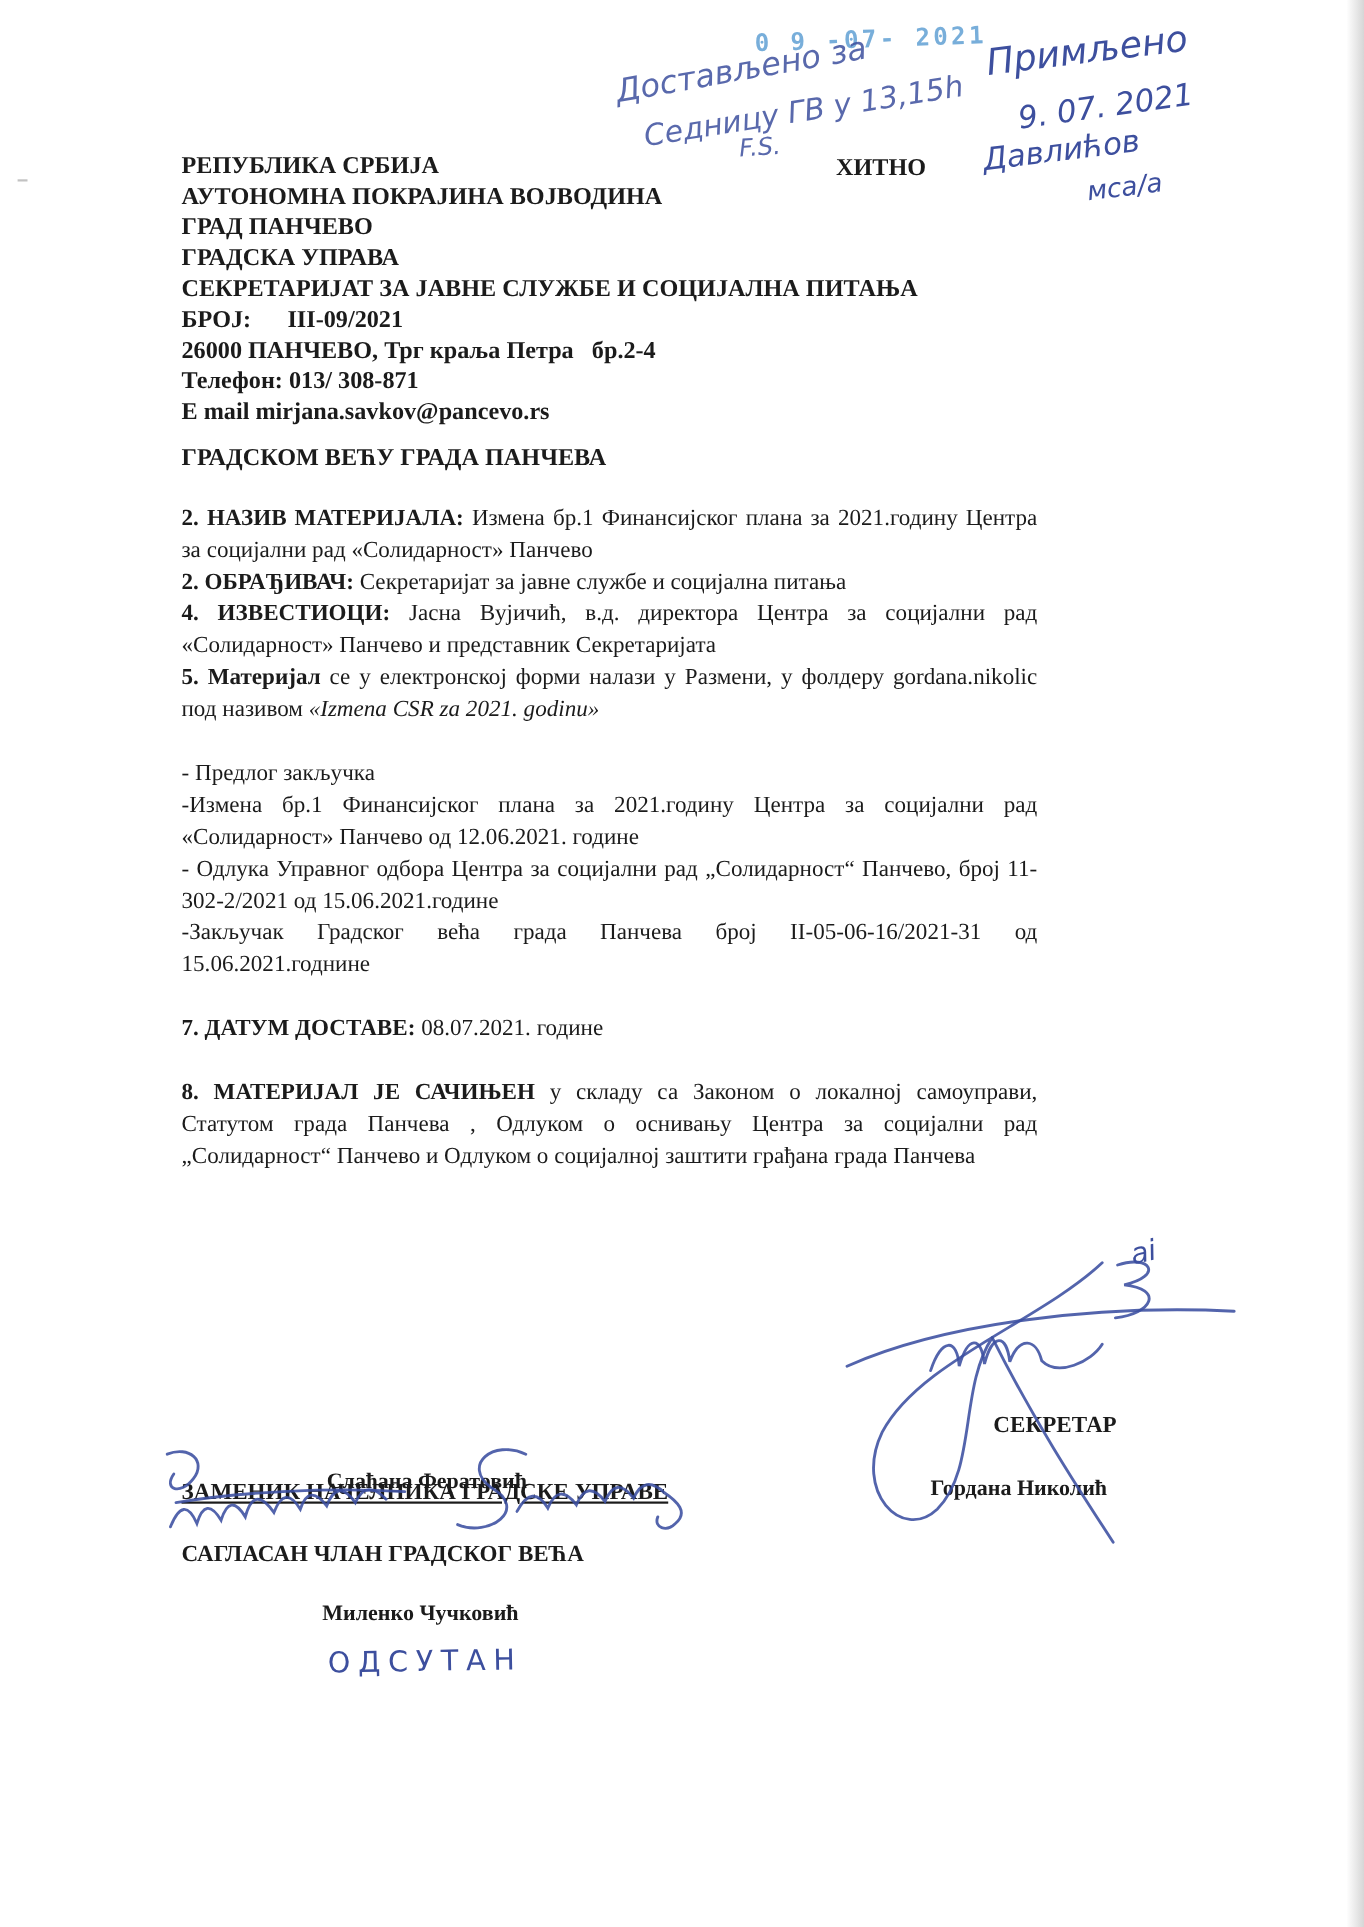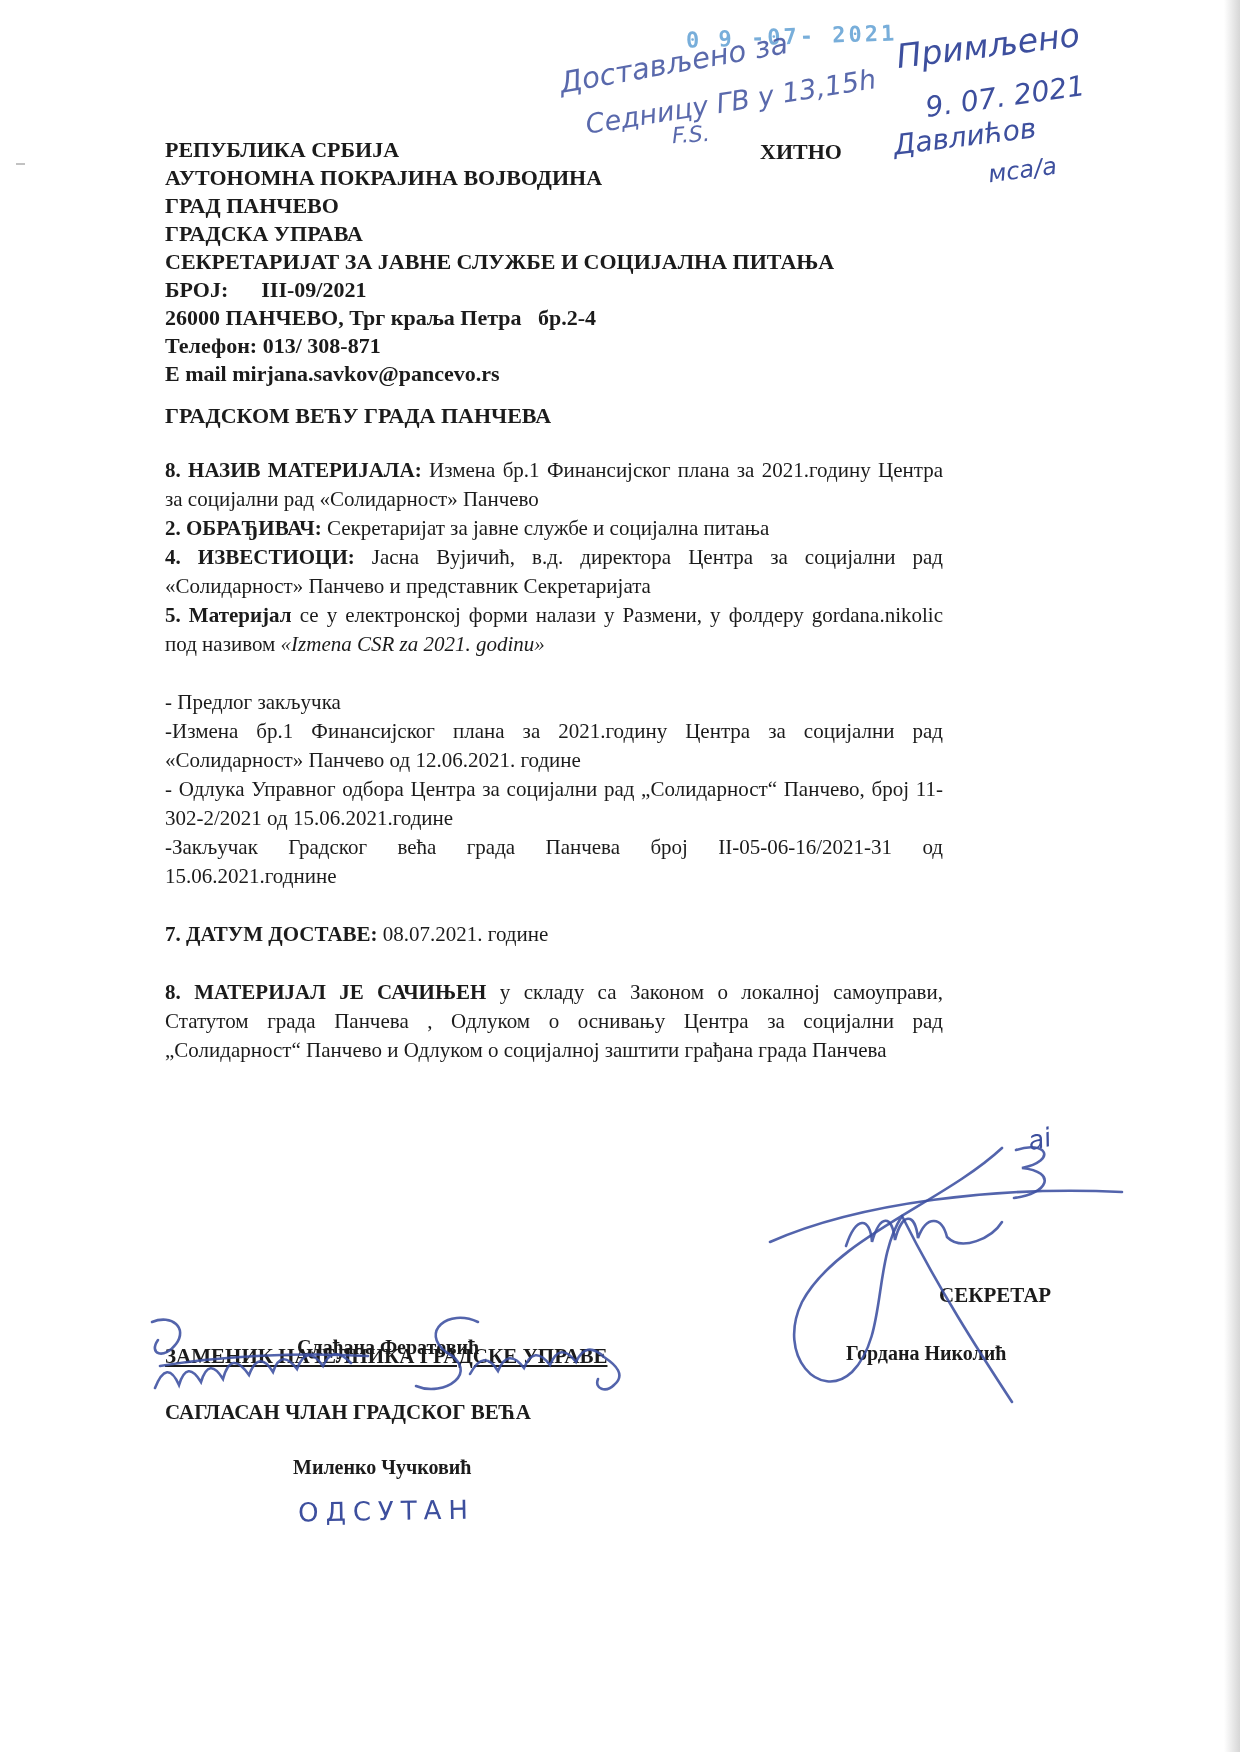--- a/index.html
+++ b/index.html
@@ -81,21 +81,21 @@
     <div class="hdr-line">ГРАДСКА УПРАВА</div>
     <div class="hdr-line">СЕКРЕТАРИЈАТ ЗА ЈАВНЕ СЛУЖБЕ И СОЦИЈАЛНА ПИТАЊА</div>
     <div class="hdr-line">БРОЈ:      III-09/2021</div>
     <div class="hdr-line">26000 ПАНЧЕВО, Трг краља Петра   бр.2-4</div>
     <div class="hdr-line">Телефон: 013/ 308-871</div>
     <div class="hdr-line">Е mail mirjana.savkov@pancevo.rs</div>
 
     <div class="addressee">ГРАДСКОМ ВЕЋУ ГРАДА ПАНЧЕВА</div>
 
     <div class="body-block">
-      <p class="para"><b>8. НАЗИВ МАТЕРИЈАЛА:</b> <span>Измена бр.1 Финансијског плана за 2021.годину Центра за социјални рад «Солидарност» Панчево</span></p>
+      <p class="para"><b>2. НАЗИВ МАТЕРИЈАЛА:</b> <span>Измена бр.1 Финансијског плана за 2021.годину Центра за социјални рад «Солидарност» Панчево</span></p>
       <p class="para"><b>2. ОБРАЂИВАЧ:</b> <span>Секретаријат за јавне службе и социјална питања</span></p>
       <p class="para"><b>4. ИЗВЕСТИОЦИ:</b> <span>Јасна Вујичић, в.д. директора Центра за социјални рад «Солидарност» Панчево и представник Секретаријата</span></p>
       <p class="para"><b>5. Материјал</b> <span>се у електронској форми налази у Размени, у фолдеру gordana.nikolic под називом</span> <i>«Izmena CSR za 2021. godinu»</i></p>
     </div>
 
     <div class="gap"></div>
 
     <div>
       <p class="para">- Предлог закључка</p>
       <p class="para">-Измена бр.1 Финансијског плана за 2021.годину  Центра за социјални рад «Солидарност» Панчево  од 12.06.2021. године</p>
@@ -106,21 +106,21 @@
     <div class="gap"></div>
 
     <p class="para"><b>7. ДАТУМ ДОСТАВЕ:</b> <span>08.07.2021. године</span></p>
 
     <div class="gap"></div>
 
     <p class="para"><b>8. МАТЕРИЈАЛ ЈЕ САЧИЊЕН</b> <span>у складу са Законом о локалној самоуправи, Статутом града Панчева , Одлуком о оснивању Центра за социјални рад „Солидарност“ Панчево и Одлуком о социјалној заштити грађана града Панчева</span></p>
   </div>
 
   <div class="sig sig-title" style="left:165px; top:1344px;text-decoration:underline;">ЗАМЕНИК НАЧЕЛНИКА ГРАДСКЕ УПРАВЕ</div>
-  <div class="sig sig-title" style="left:903px; top:1283px;margin-left:36px;">СЕКРЕТАР</div>
+  <div class="sig sig-title" style="left:903px; top:1283px;">СЕКРЕТАР</div>
   <div class="sig sig-name" style="left:297px; top:1336px;">Слађана Фератовић</div>
   <div class="sig sig-name" style="left:846px; top:1342px;">Гордана Николић</div>
   <div class="sig sig-title" style="left:165px; top:1400px;">САГЛАСАН ЧЛАН ГРАДСКОГ ВЕЋА</div>
   <div class="sig sig-name" style="left:293px; top:1456px;">Миленко Чучковић</div>
 
   <div class="hw sec-initials">ai</div>
   <div class="hw absent">ОДСУТАН</div>
 
   <svg class="sig-overlay" width="1240" height="1752" viewBox="0 0 1240 1752">
 

